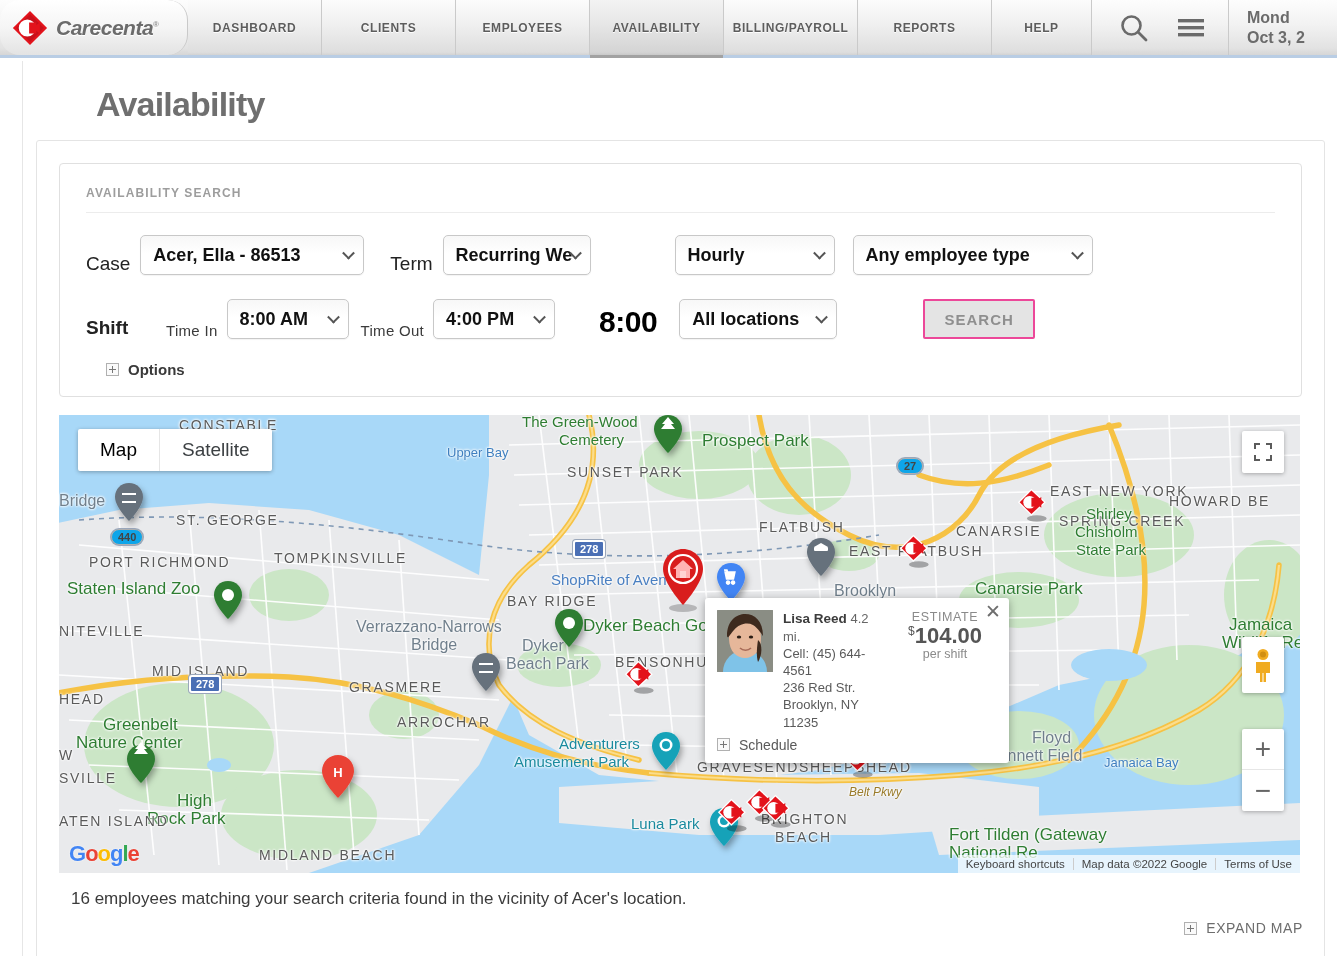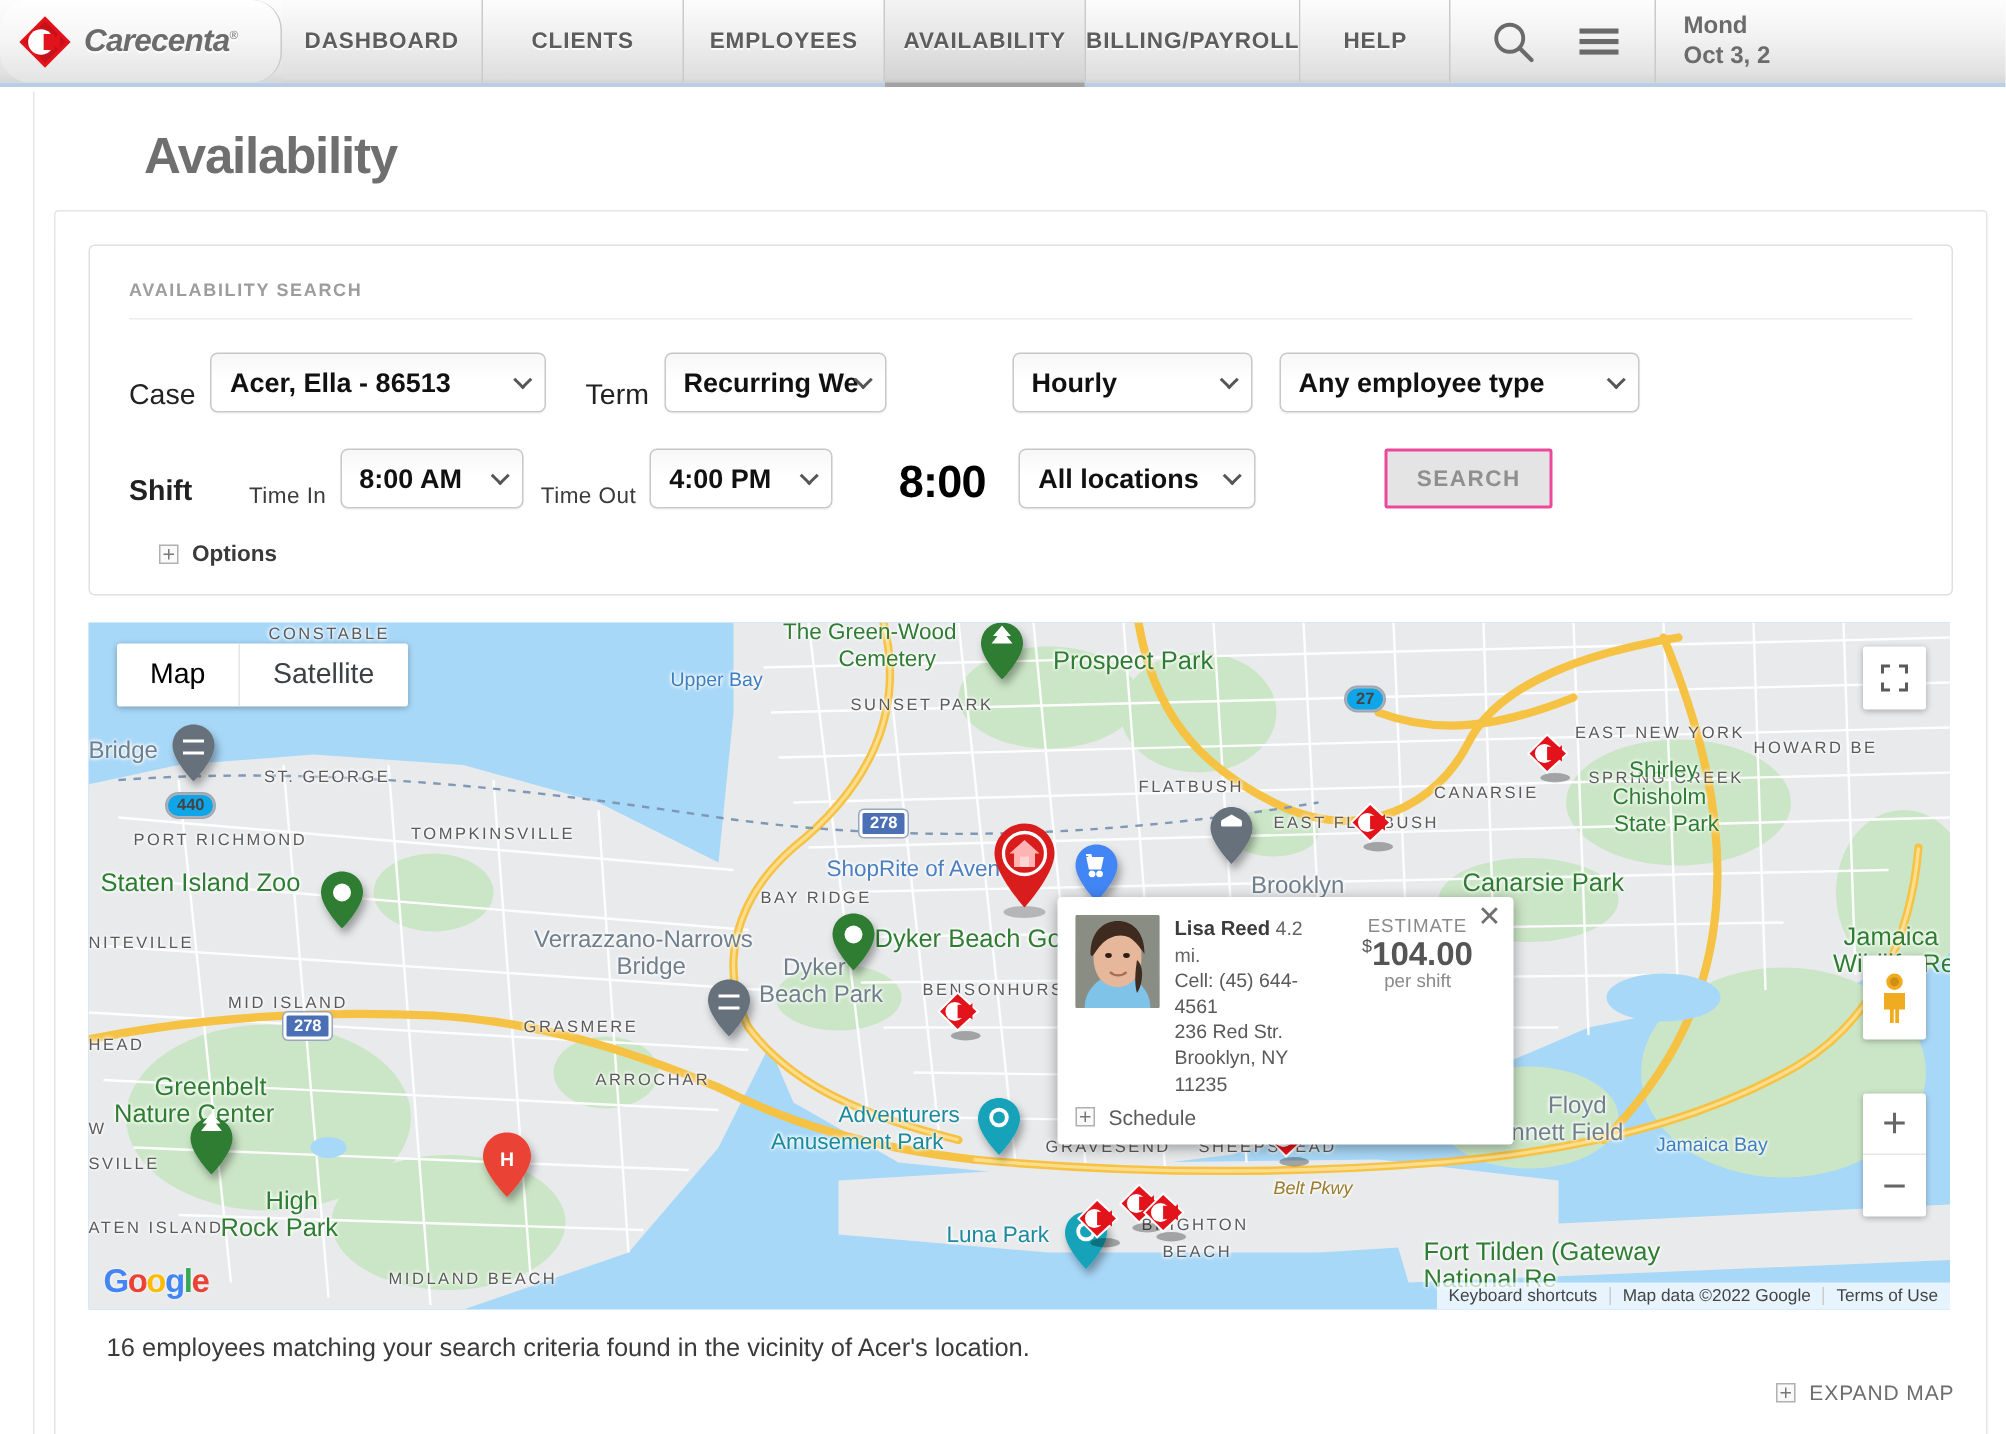--- a/index.html
+++ b/index.html
@@ -35,21 +35,21 @@
     font-size: 21px; font-weight: bold; letter-spacing: -0.5px;
     color: #6b6b6b; font-style: italic;
     text-shadow: 0 1px 0 #fff;
   }
   .logo-reg { font-size: 8px; vertical-align: super; color: #8e8e8e; font-style: normal; }
 
   .navtab {
     flex: 0 0 auto;
     min-width: 134px;
     display: flex; align-items: center; justify-content: center;
-    font-size: 15px; font-weight: bold; letter-spacing: 0.6px;
+    font-size: 12px; font-weight: bold; letter-spacing: 0.6px;
     color: #5d5d5d;
     text-shadow: 0 1px 0 rgba(255,255,255,0.9);
     border-right: 1px solid #cacaca;
     background: linear-gradient(to bottom, #fcfcfc 0%, #f1f1f1 40%, #dedede 95%, #d2d2d2 100%);
     cursor: pointer;
     position: relative;
   }
   .navtab.active {
     background: linear-gradient(to bottom, #f3f3f3 0%, #e8e8e8 40%, #d4d4d4 95%, #c8c8c8 100%);
   }
@@ -228,21 +228,21 @@
   }
   .map-attrib div { padding: 0 8px; border-left: 1px solid #ccc; white-space: nowrap; }
   .map-attrib div:first-child { border-left: none; }
 
   
   .mlabel {
     position: absolute; z-index: 5; white-space: nowrap;
     text-shadow: 0 0 3px #fff, 0 0 3px #fff, 0 0 2px #fff;
     pointer-events: none;
   }
-  .lbl-hood { font-size: 11px; letter-spacing: 1.7px; color: #5a5a5a; font-weight: normal; }
+  .lbl-hood { font-size: 14px; letter-spacing: 1.7px; color: #5a5a5a; font-weight: normal; }
   .lbl-park { font-size: 15px; color: #2e7d32; }
   .lbl-water { font-size: 13px; color: #3f7fbf; }
   .lbl-poi-blue { font-size: 15px; color: #4a7fc1; }
   .lbl-poi-teal { font-size: 15px; color: #1a8a9e; }
   .lbl-big { font-size: 17px; color: #2e7d32; }
   .lbl-grey-big { font-size: 16px; color: #707f8c; }
   .lbl-road { font-size: 12px; color: #9a7b2a; font-style: italic; }
   .cc-pin {
     position: absolute; z-index: 8; width: 40px; height: 36px;
   }
@@ -311,20 +311,21 @@
       <path d="M19 14 L19 26 L27 26 L27 23 L31 26.5 L31 13.5 L27 17 L27 14 Z" fill="#e3131b"></path>
     </svg>
     <div class="logo-word"><span>Carecenta</span><span class="logo-reg">®</span></div>
   </div>
 
   <div class="navtab">DASHBOARD</div>
   <div class="navtab">CLIENTS</div>
   <div class="navtab">EMPLOYEES</div>
   <div class="navtab active">AVAILABILITY</div>
   <div class="navtab">BILLING/PAYROLL</div>
+  <div class="navtab">REPORTS</div>
   <div class="navtab w-help">HELP</div>
 
   <div class="nav-icons">
     <span class="ico-btn">
       <svg width="32" height="32" viewBox="0 0 32 32">
         <circle cx="13.5" cy="13.5" r="9" fill="none" stroke="#6a6a6a" stroke-width="2.6"></circle>
         <line x1="20" y1="20" x2="28" y2="28" stroke="#6a6a6a" stroke-width="2.8" stroke-linecap="round"></line>
       </svg>
     </span>
     <span class="ico-btn">

